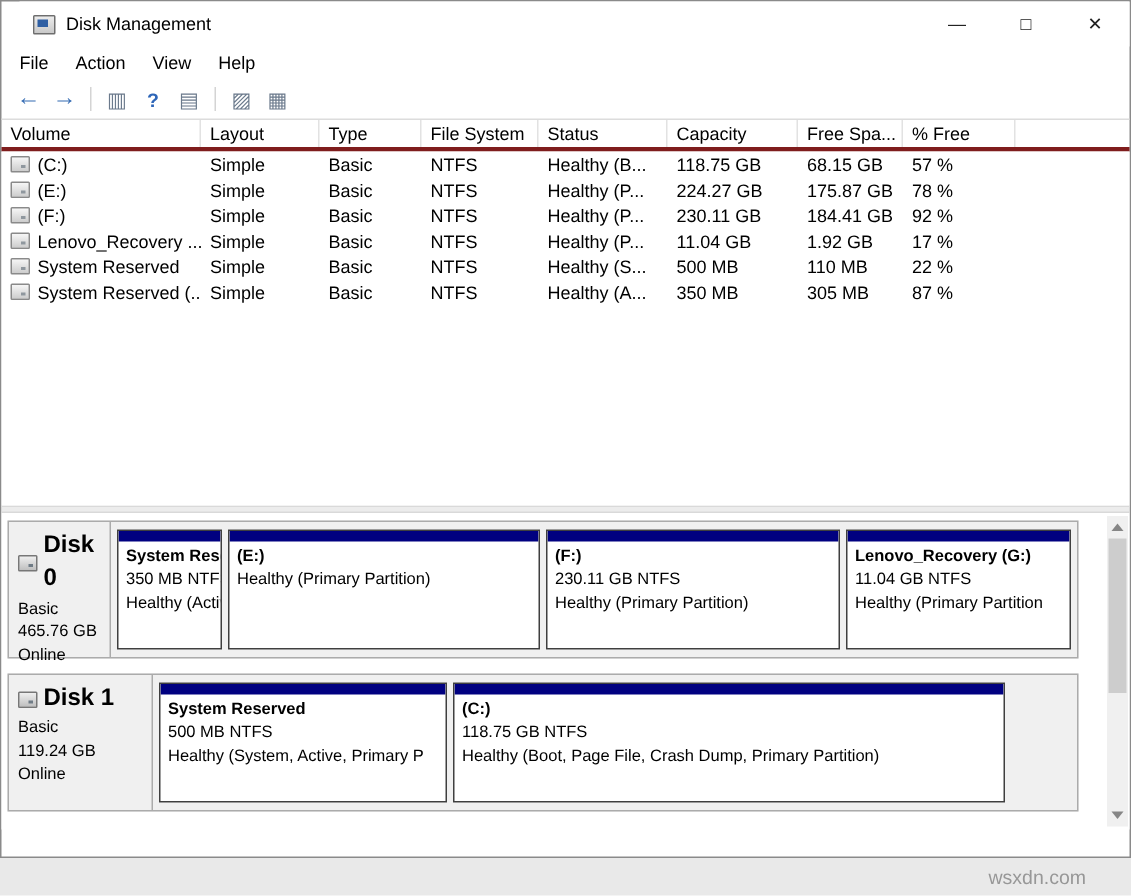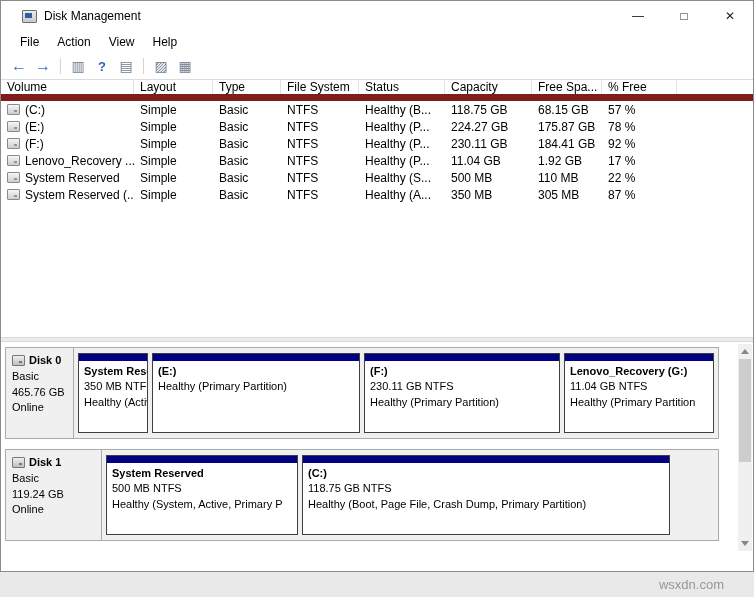--- a/index.html
+++ b/index.html
@@ -19,30 +19,30 @@
     width:15px; height:13px; margin-left:9px; position:relative;
     border:1px solid #6e6e6e; background:linear-gradient(#ececec,#c9c9c9); border-radius:1px;
   }
   .title-icon::after {
     content:""; position:absolute; left:2px; top:2px; width:7px; height:5px; background:#2f5fa3;
   }
   .title-text { font-size:12px; margin-left:7px; }
   .win-controls { margin-left:auto; display:flex; height:100%; }
   .win-btn { width:46px; height:100%; display:flex; align-items:center; justify-content:center; font-size:12px; color:#222; }
   
-  .menubar { height:22px; display:flex; align-items:center; padding-left:10px; font-size:12px; }
+  .menubar { height:22px; display:flex; align-items:center; padding-left:3px; font-size:12px; }
   .menu-item { padding:2px 9px; }
   
   .toolbar { height:27px; display:flex; align-items:center; padding-left:6px; border-bottom:1px solid #dcdcdc; }
   .tb-icon { width:24px; height:21px; display:flex; align-items:center; justify-content:center; font-size:14px; color:#6b7a8c; }
   .tb-icon.arrow { color:#3a6fb5; font-size:16px; font-weight:bold; }
   .tb-icon.help { color:#2e66b8; font-weight:bold; font-size:13px; }
   .tb-sep { width:1px; height:16px; background:#d4d4d4; margin:0 5px; }
   
-  .list-header { display:flex; height:21px; font-size:12px; border-bottom:7px solid #7f1d1d; }
+  .list-header { display:flex; height:21px; font-size:12px; border-bottom:3px solid #7f1d1d; }
   .hcell {
     display:flex; align-items:center; padding-left:6px; height:100%;
     border-right:1px solid #e2e2e2; overflow:hidden; white-space:nowrap;
   }
   .w0{width:133px} .w1{width:79px} .w2{width:68px} .w3{width:78px}
   .w4{width:86px} .w5{width:87px} .w6{width:70px} .w7{width:75px}
   .hfill { flex:1; border-right:none; }
   .list-body { height:236px; background:#fff; position:relative; }
   .list-row { display:flex; height:17px; align-items:center; font-size:12px; }
   .cell { padding-left:6px; overflow:hidden; white-space:nowrap; }
@@ -51,21 +51,21 @@
     flex:0 0 auto; width:13px; height:11px; border:1px solid #8a8a8a; border-radius:1px;
     background:linear-gradient(#f6f6f6,#cdcdcd); position:relative;
   }
   .drive-icon::after { content:""; position:absolute; right:2px; bottom:2px; width:3px; height:2px; background:#8f979e; }
   
   .splitter { height:5px; background:#ececec; border-top:1px solid #d9d9d9; border-bottom:1px solid #d9d9d9; }
   
   .graph-panel { position:relative; height:211px; background:#fff; padding:5px 18px 0 4px; }
   .disk-row { display:flex; width:714px; height:92px; background:#f0f0f0; border:1px solid #ababab; margin-bottom:10px; }
   .disk-label { width:96px; border-right:1px solid #ababab; padding:5px 6px; font-size:11px; line-height:1.4; }
-  .disk-name { font-size:11px; font-weight:bold; display:flex; align-items:center; gap:4px; margin-bottom:1px; }
+  .disk-name { font-size:16px; font-weight:bold; display:flex; align-items:center; gap:4px; margin-bottom:1px; }
   .disk-icon {
     width:13px; height:11px; border:1px solid #777; border-radius:1px;
     background:linear-gradient(#efefef,#bfbfbf); position:relative; flex:0 0 auto;
   }
   .disk-icon::after { content:""; position:absolute; right:2px; bottom:2px; width:3px; height:2px; background:#6f7b85; }
   .partitions { flex:1; display:flex; gap:4px; padding:5px 4px; }
   .partition { border:1px solid #3f3f3f; background:#fff; display:flex; flex-direction:column; overflow:hidden; }
   .part-strip { height:7px; flex:0 0 auto; }
   .part-body { padding:3px 5px; font-size:11px; line-height:1.4; white-space:nowrap; overflow:hidden; }
   .part-title { font-weight:bold; }

